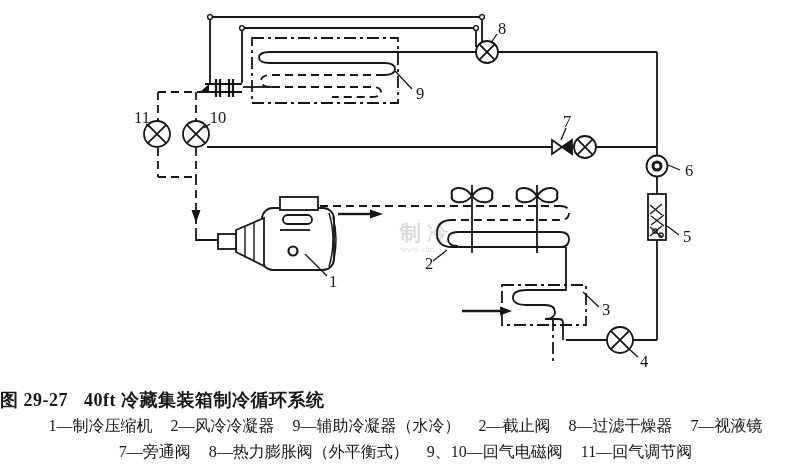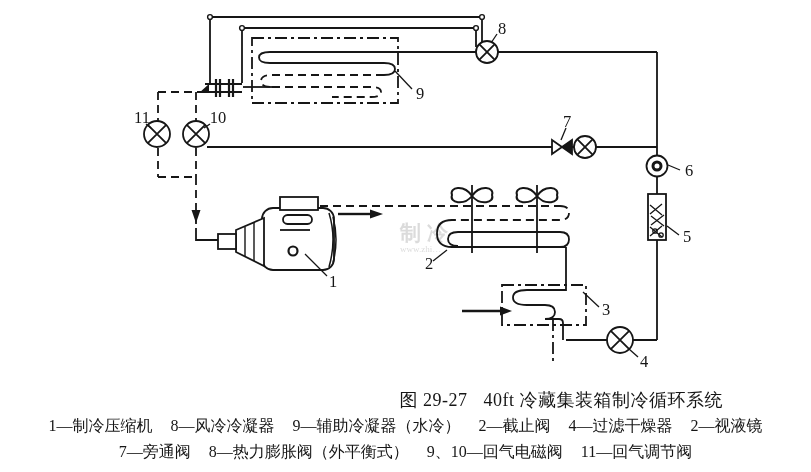--- a/index.html
+++ b/index.html
@@ -1,20 +1,20 @@
 <!DOCTYPE html>
 <html><head>
 <meta charset="utf-8">
 <style>
   html,body{margin:0;padding:0;background:#ffffff;}
   .stage{position:relative;width:811px;height:472px;background:#ffffff;overflow:hidden;
          font-family:"Liberation Serif","DejaVu Serif",serif;color:#161616;}
   .diagram{position:absolute;left:0;top:0;}
-  .caption{position:absolute;left:0;top:388px;width:723px;text-align:right;
-           font-size:18px;font-weight:normal;letter-spacing:.5px;white-space:nowrap;}
+  .caption{position:absolute;left:0;top:388px;width:723px;text-align:left;
+           font-size:18px;font-weight:bold;letter-spacing:.5px;white-space:nowrap;}
   .caption .fignum{margin-right:16px;}
   .legend-row{position:absolute;left:0;width:811px;text-align:center;font-size:16px;
               white-space:nowrap;}
   .legend-row1{top:416px;}
   .legend-row2{top:442px;}
   .legend-row span{margin:0 7px;text-align:center;}
   .wm{opacity:.35;}
   svg text{font-family:"Liberation Serif","DejaVu Serif",serif;}
 </style>
 </head>
@@ -185,25 +185,25 @@
       <text x="142" y="123">11</text>
     </g>
   </svg>
 
   <div class="caption">
     <span class="fignum">图 29-27</span><span>40ft 冷藏集装箱制冷循环系统</span>
   </div>
 
   <div class="legend-row legend-row1">
     <span>1—制冷压缩机</span>
-    <span>8—风冷冷凝器</span>
+    <span>2—风冷冷凝器</span>
     <span>9—辅助冷凝器（水冷）</span>
     <span>2—截止阀</span>
-    <span>4—过滤干燥器</span>
-    <span>2—视液镜</span>
+    <span>8—过滤干燥器</span>
+    <span>7—视液镜</span>
   </div>
   <div class="legend-row legend-row2">
     <span>7—旁通阀</span>
     <span>8—热力膨胀阀（外平衡式）</span>
     <span>9、10—回气电磁阀</span>
     <span>11—回气调节阀</span>
   </div>
 
 </div>
 

